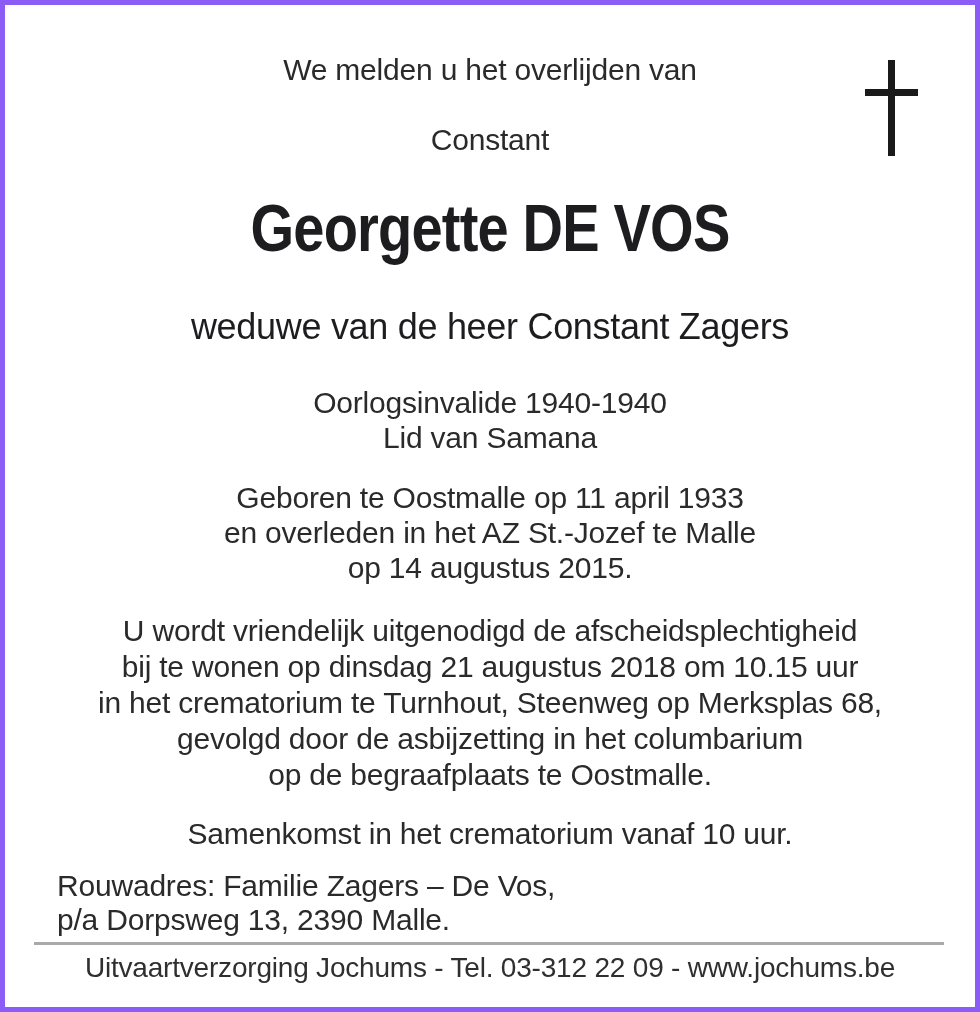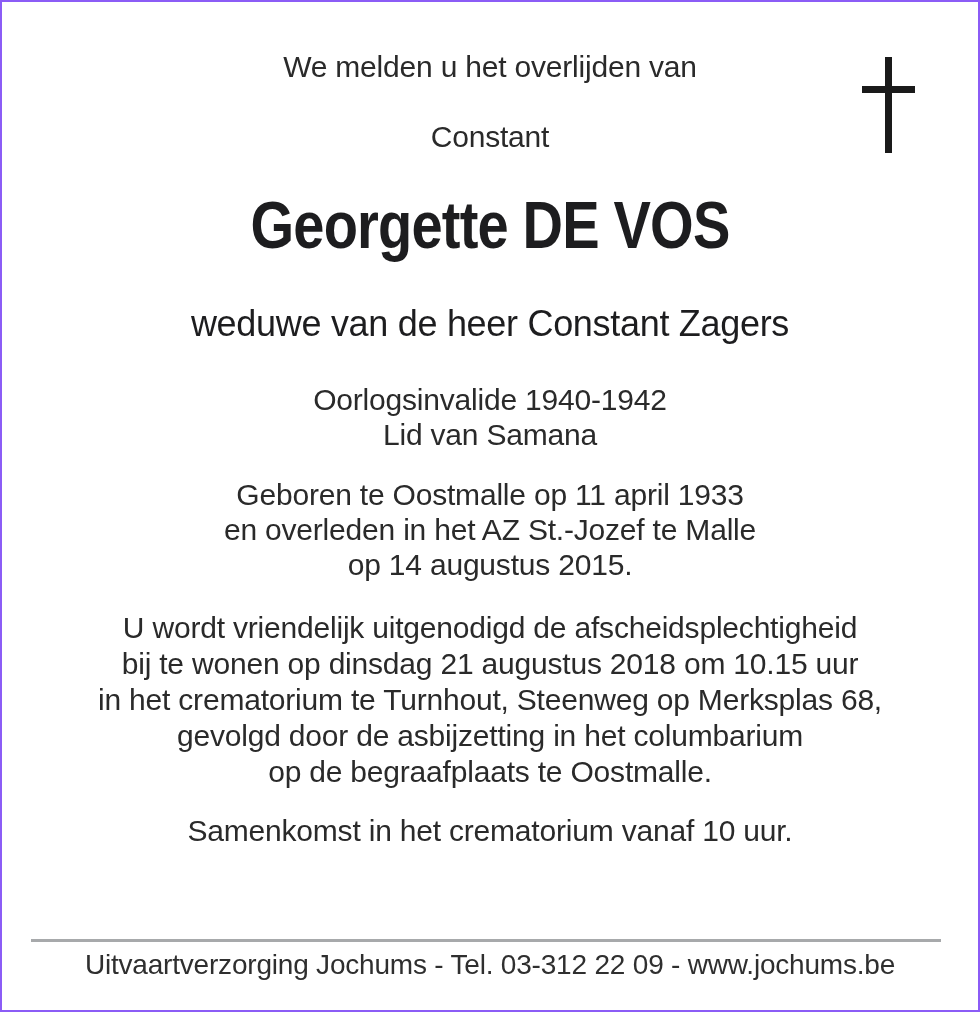--- a/index.html
+++ b/index.html
@@ -5,21 +5,21 @@
   * { margin: 0; padding: 0; box-sizing: border-box; }
   html, body {
     width: 980px; height: 1012px;
     background: #ffffff;
     font-family: "Liberation Sans", "DejaVu Sans", sans-serif;
   }
   .notice {
     position: relative;
     width: 980px; height: 1012px;
     background: #ffffff;
-    border: 2px solid #8b5cf6;
+    border: 5px solid #8b5cf6;
     overflow: hidden;
   }
   .line {
     position: absolute;
     left: 0; right: 0;
     text-align: center;
     color: #2a2a2a;
     font-size: 30px;
     line-height: 35px;
     letter-spacing: -0.2px;
@@ -98,38 +98,42 @@
     <div class="h-bar"></div>
   </div>
 
   <div class="line salutation">Constant</div>
 
   <div class="line deceased-name">Georgette DE VOS</div>
 
   <div class="line relation">weduwe van de heer Constant Zagers</div>
 
   <div class="line honors">
-    <div>Oorlogsinvalide 1940-1942</div>
+    <div>Oorlogsinvalide 1940-1940</div>
     <div>Lid van Samana</div>
   </div>
 
   <div class="line life-dates">
     <div>Geboren te Oostmalle op 11 april 1933</div>
     <div>en overleden in het AZ St.-Jozef te Malle</div>
     <div>op 14 augustus 2015.</div>
   </div>
 
   <div class="line invitation">
     <div>U wordt vriendelijk uitgenodigd de afscheidsplechtigheid</div>
     <div>bij te wonen op dinsdag 21 augustus 2018 om 10.15 uur</div>
     <div>in het crematorium te Turnhout, Steenweg op Merksplas 68,</div>
     <div>gevolgd door de asbijzetting in het columbarium</div>
     <div>op de begraafplaats te Oostmalle.</div>
   </div>
 
   <div class="line gathering">Samenkomst in het crematorium vanaf 10 uur.</div>
 
+  <div class="line mourning-address">
+    <div>Rouwadres: Familie Zagers – De Vos,</div>
+    <div>p/a Dorpsweg 13, 2390 Malle.</div>
+  </div>
 
   <div class="separator"></div>
 
   <div class="line footer-line">Uitvaartverzorging Jochums - Tel. 03-312 22 09 - www.jochums.be</div>
 
 </div>
 
 </body></html>

